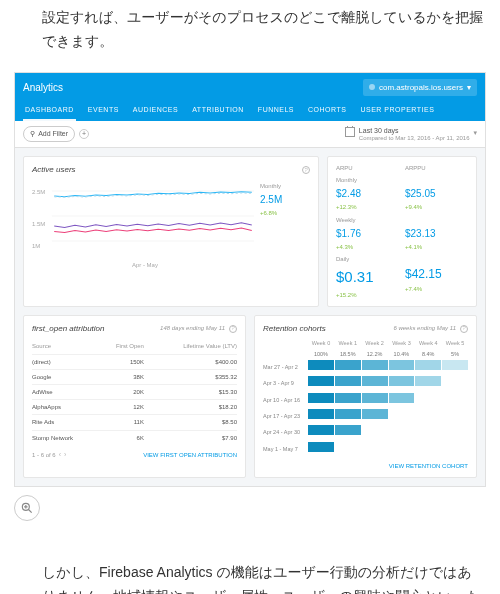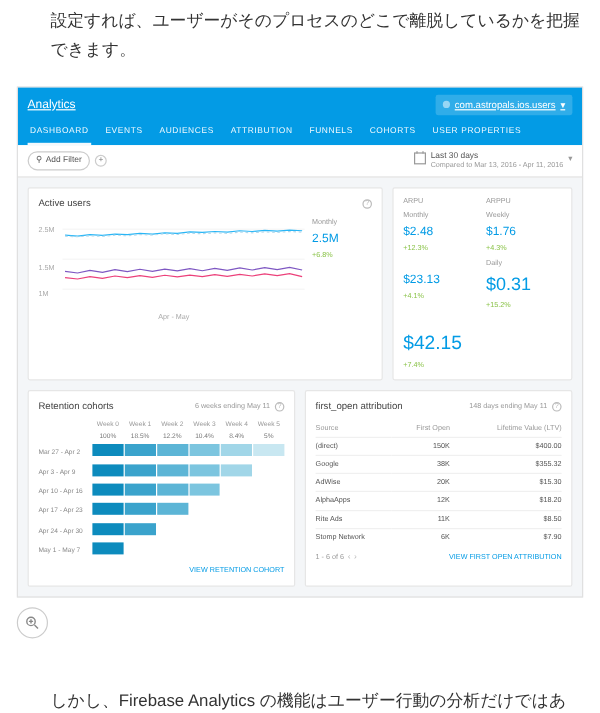--- a/index.html
+++ b/index.html
@@ -26,21 +26,20 @@
     background: #039be5;
     color: #fff;
     padding: 6px 8px 0 8px;
   }
   .header-top {
     display: flex;
     justify-content: space-between;
     align-items: center;
     font-size: 10px;
     padding-bottom: 4px;
-    text-decoration: underline;
   }
   .app-title { font-weight: 400; }
   .project-chip {
     background: rgba(255,255,255,0.18);
     border-radius: 2px;
     padding: 2px 6px;
     display: flex; align-items: center; gap: 4px;
     font-size: 8px;
   }
   .chip-dot { width:6px;height:6px;background:#fff;border-radius:50%;opacity:.5; }
@@ -67,21 +66,21 @@
   .plus-round { width:10px;height:10px;border:1px solid #ccc;border-radius:50%;display:inline-flex;align-items:center;justify-content:center;font-size:7px;color:#777; }
   .date-sel { display:flex; align-items:flex-start; gap:4px; }
   .cal { width:10px;height:10px;border:1px solid #999; position:relative; }
   .cal::before{content:"";position:absolute;top:-2px;left:1px;width:1px;height:2px;background:#999;}
   .cal::after{content:"";position:absolute;top:-2px;right:1px;width:1px;height:2px;background:#999;}
   .date-lines { line-height:1.15; }
   .date-sub { font-size:6px; color:#999; }
 
   .cards { padding:8px; display:grid; grid-template-columns: 1fr 150px; gap:8px; }
   .card { background:#fff; border:1px solid #e6e6e6; border-radius:2px; padding:6px 8px; font-size:7px; color:#666; }
-  .card-title { font-size:8px; color:#444; display:flex; justify-content:space-between; align-items:center; margin-bottom:4px; }
+  .card-title { font-size:8px; color:#444; display:flex; justify-content:space-between; align-items:center; margin-bottom:4px;font-style:italic; }
   .qmark { width:8px;height:8px;border-radius:50%;border:1px solid #bbb;display:flex;align-items:center;justify-content:center;font-size:6px;color:#bbb; }
 
   .au-row { display:flex; gap:6px; }
   .chart-area {
     flex:1; height:90px; position:relative; background:#fff; border:0;
   }
   svg.spark { width:100%; height:100%; display:block; }
   .ax-lbl { position:absolute; font-size:6px; color:#aaa; }
   .au-side { width:50px; display:flex; flex-direction:column; gap:2px; }
   .metric { }
@@ -195,44 +194,118 @@
         <div class="card">
           <div class="rev-grid" id="rev-grid">
               <div class="rev-head">ARPU</div>
               <div class="rev-head">ARPPU</div>
               <div>
                 <div class="lbl" style="font-size:6px;color:#999">Monthly</div>
                 <div style="color:#039be5;font-size:10px">$2.48</div>
                 <div style="font-size:6px;color:#8bc34a">+12.3%</div>
               </div>
               <div>
+                <div class="lbl" style="font-size:6px;color:#999">&nbsp;</div>
+                <div style="color:#039be5;font-size:10px">$25.05</div>
+                <div style="font-size:6px;color:#8bc34a">+9.4%</div>
+              </div>
+              <div>
                 <div class="lbl" style="font-size:6px;color:#999">Weekly</div>
                 <div style="color:#039be5;font-size:10px">$1.76</div>
                 <div style="font-size:6px;color:#8bc34a">+4.3%</div>
               </div>
               <div>
                 <div class="lbl" style="font-size:6px;color:#999">&nbsp;</div>
                 <div style="color:#039be5;font-size:10px">$23.13</div>
                 <div style="font-size:6px;color:#8bc34a">+4.1%</div>
               </div>
               <div>
                 <div class="lbl" style="font-size:6px;color:#999">Daily</div>
                 <div style="color:#039be5;font-size:15px">$0.31</div>
                 <div style="font-size:6px;color:#8bc34a">+15.2%</div>
               </div>
               <div>
                 <div class="lbl" style="font-size:6px;color:#999">&nbsp;</div>
-                <div style="color:#039be5;font-size:16px">$42.15</div>
+                <div style="color:#039be5;font-size:12px">$42.15</div>
                 <div style="font-size:6px;color:#8bc34a">+7.4%</div>
               </div>
             </div>
         </div>
       </div>
 
       <div class="row2">
+        <div class="card">
+          <div class="card-title">
+            <span>first_open attribution</span>
+            <span style="display:flex;gap:4px;align-items:center;">
+              <span style="font-size:6px;color:#999">148 days ending May 11</span>
+              <span class="qmark">?</span>
+            </span>
+          </div>
+          <table class="attr" id="attr-table">
+              <tbody>
+                <tr>
+                  <th>Source</th>
+                  <th>First Open</th>
+                  <th>Lifetime Value (LTV)</th>
+                </tr>
+              </tbody>
+              <tbody>
+                <tr>
+                  <td>(direct)</td>
+                  <td>150K</td>
+                  <td>$400.00</td>
+                </tr>
+              </tbody>
+              <tbody>
+                <tr>
+                  <td>Google</td>
+                  <td>38K</td>
+                  <td>$355.32</td>
+                </tr>
+              </tbody>
+              <tbody>
+                <tr>
+                  <td>AdWise</td>
+                  <td>20K</td>
+                  <td>$15.30</td>
+                </tr>
+              </tbody>
+              <tbody>
+                <tr>
+                  <td>AlphaApps</td>
+                  <td>12K</td>
+                  <td>$18.20</td>
+                </tr>
+              </tbody>
+              <tbody>
+                <tr>
+                  <td>Rite Ads</td>
+                  <td>11K</td>
+                  <td>$8.50</td>
+                </tr>
+              </tbody>
+              <tbody>
+                <tr>
+                  <td>Stomp Network</td>
+                  <td>6K</td>
+                  <td>$7.90</td>
+                </tr>
+              </tbody>
+            </table>
+          <div class="card-foot">
+            <span class="pager">
+              <span>1 - 6 of 6</span>
+              <span class="chev">‹</span>
+              <span class="chev">›</span>
+            </span>
+            <span>VIEW FIRST OPEN ATTRIBUTION</span>
+          </div>
+        </div>
+
         <div class="card">
           <div class="card-title">
             <span>Retention cohorts</span>
             <span style="display:flex;gap:4px;align-items:center;">
               <span style="font-size:6px;color:#999">6 weeks ending May 11</span>
               <span class="qmark">?</span>
             </span>
           </div>
           <div class="cohort-grid" id="cohort-grid">
               <div></div>
@@ -289,89 +362,20 @@
               <div class="blank"></div>
               <div class="blank"></div>
               <div class="blank"></div>
               <div class="blank"></div>
               <div class="blank"></div>
             </div>
           <div class="card-foot" style="justify-content:flex-end">
             <span>VIEW RETENTION COHORT</span>
           </div>
         </div>
-
-        <div class="card">
-          <div class="card-title">
-            <span>first_open attribution</span>
-            <span style="display:flex;gap:4px;align-items:center;">
-              <span style="font-size:6px;color:#999">148 days ending May 11</span>
-              <span class="qmark">?</span>
-            </span>
-          </div>
-          <table class="attr" id="attr-table">
-              <tbody>
-                <tr>
-                  <th>Source</th>
-                  <th>First Open</th>
-                  <th>Lifetime Value (LTV)</th>
-                </tr>
-              </tbody>
-              <tbody>
-                <tr>
-                  <td>(direct)</td>
-                  <td>150K</td>
-                  <td>$400.00</td>
-                </tr>
-              </tbody>
-              <tbody>
-                <tr>
-                  <td>Google</td>
-                  <td>38K</td>
-                  <td>$355.32</td>
-                </tr>
-              </tbody>
-              <tbody>
-                <tr>
-                  <td>AdWise</td>
-                  <td>20K</td>
-                  <td>$15.30</td>
-                </tr>
-              </tbody>
-              <tbody>
-                <tr>
-                  <td>AlphaApps</td>
-                  <td>12K</td>
-                  <td>$18.20</td>
-                </tr>
-              </tbody>
-              <tbody>
-                <tr>
-                  <td>Rite Ads</td>
-                  <td>11K</td>
-                  <td>$8.50</td>
-                </tr>
-              </tbody>
-              <tbody>
-                <tr>
-                  <td>Stomp Network</td>
-                  <td>6K</td>
-                  <td>$7.90</td>
-                </tr>
-              </tbody>
-            </table>
-          <div class="card-foot">
-            <span class="pager">
-              <span>1 - 6 of 6</span>
-              <span class="chev">‹</span>
-              <span class="chev">›</span>
-            </span>
-            <span>VIEW FIRST OPEN ATTRIBUTION</span>
-          </div>
-        </div>
       </div>
     </div>
 
     <div class="zoom-btn">
       <svg width="14" height="14" viewBox="0 0 24 24" fill="none" stroke="#888" stroke-width="2">
           <circle cx="10" cy="10" r="6"></circle>
           <line x1="15" y1="15" x2="20" y2="20"></line>
           <line x1="7" y1="10" x2="13" y2="10"></line>
           <line x1="10" y1="7" x2="10" y2="13"></line>
         </svg>

